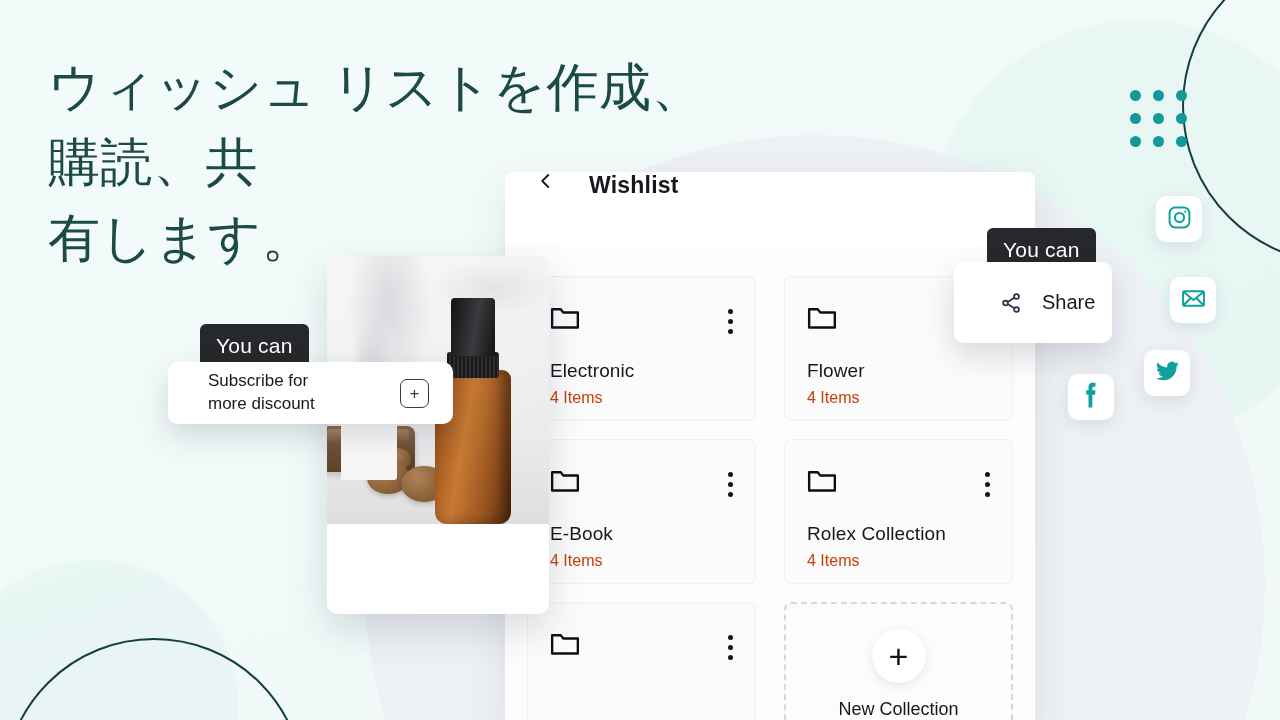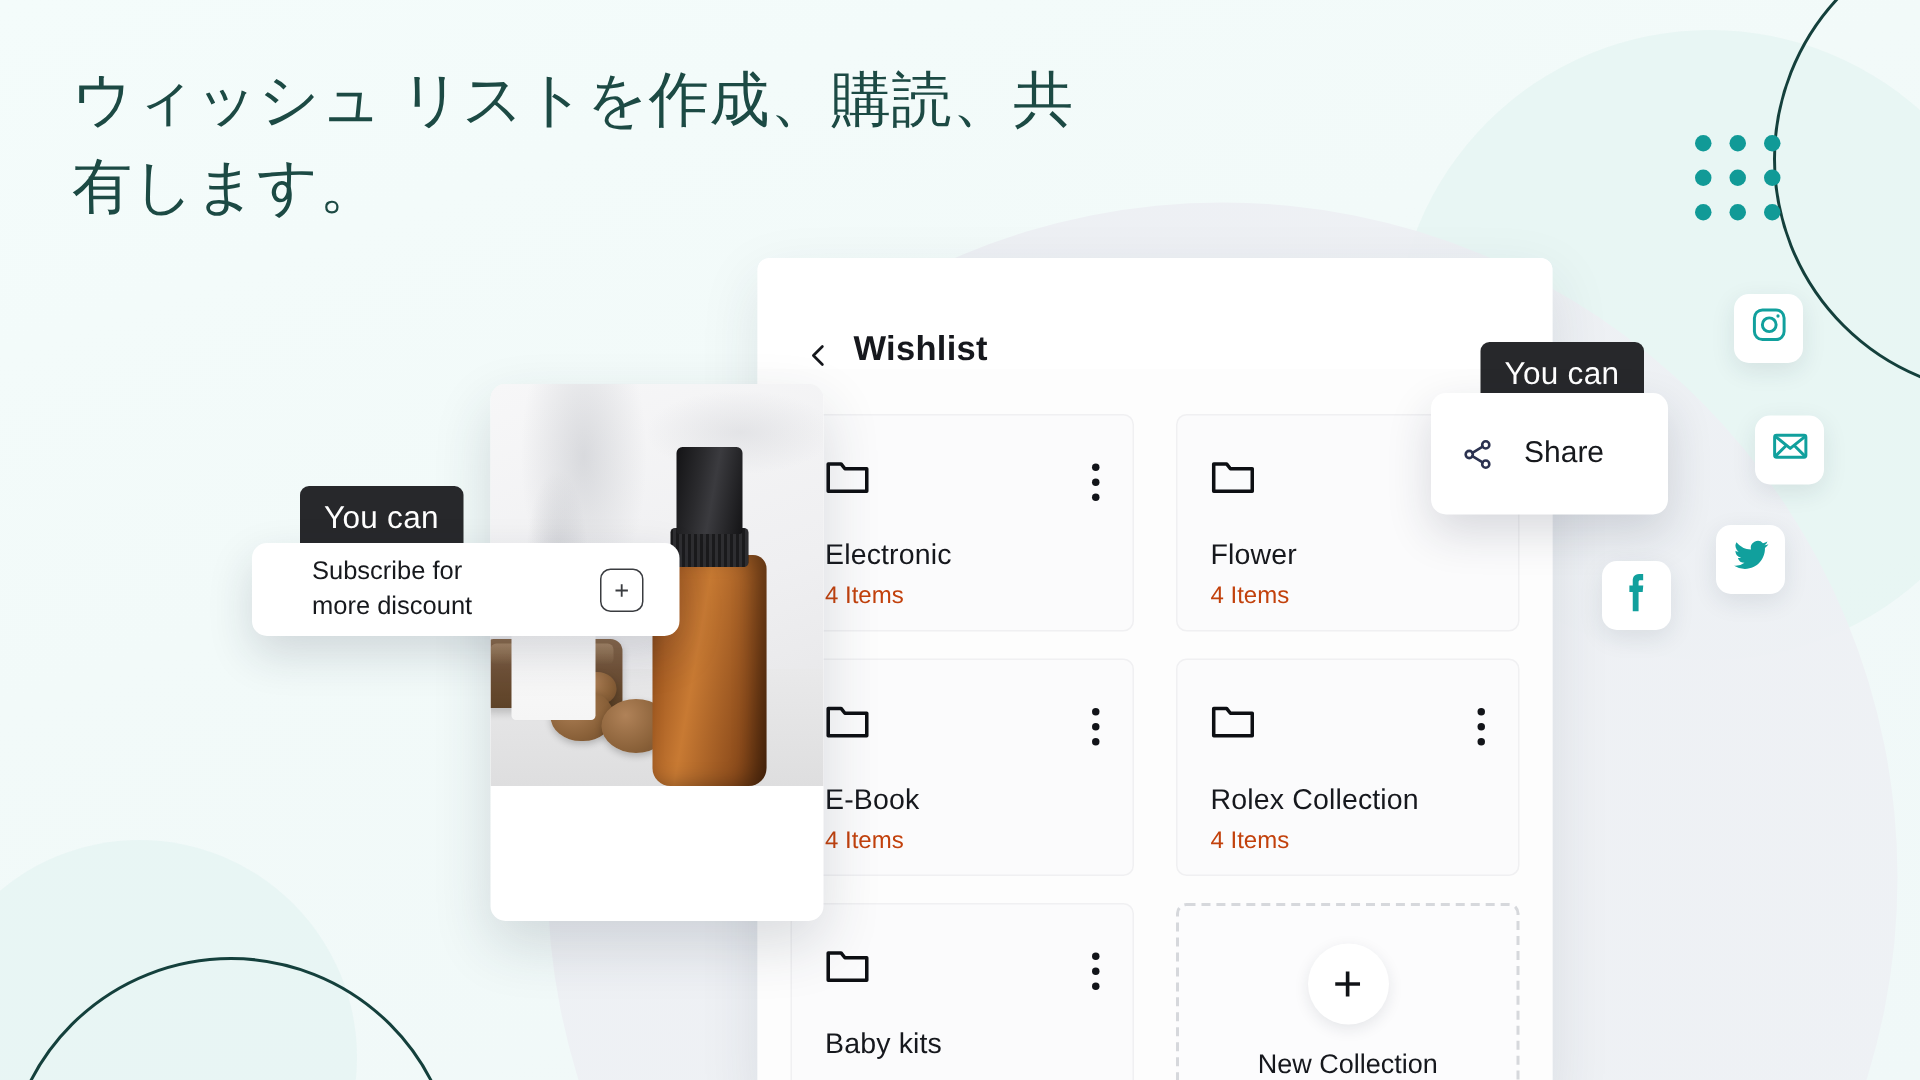--- a/index.html
+++ b/index.html
@@ -84,23 +84,23 @@
     width: 11px;
     height: 11px;
     border-radius: 50%;
     background: #119a97;
   }
 
   
   .headline {
     position: absolute;
     left: 48px;
-    top: 38px;
+    top: 50px;
     width: 680px;
-    font-size: 40px;
+    font-size: 52px;
     line-height: 1.45;
     letter-spacing: .5px;
     color: #1c4a44;
     font-weight: 400;
     white-space: pre-wrap;
   }
 
   
   .panel {
     position: absolute;
@@ -109,22 +109,22 @@
     width: 530px;
     height: 560px;
     background: #ffffff;
     border-radius: 8px 8px 0 0;
     box-shadow: 0 14px 40px rgba(40, 50, 70, .10);
     overflow: hidden;
   }
   .panel-header {
     height: 74px;
     display: flex;
-    align-items: flex-end;
-    gap: 14px;
+    align-items: flex-start;
+    gap: 34px;
     padding: 0 0 0 32px;
     background: #fff;
   }
   .back-chevron {
     width: 18px;
     height: 18px;
     flex: none;
     color: #16181d;
   }
   .panel-title {
@@ -386,21 +386,21 @@
     flex: none;
   }
   .tip-share {
     left: 954px;
     top: 262px;
     width: 158px;
     height: 81px;
     display: flex;
     align-items: center;
     gap: 20px;
-    padding-left: 20px;
+    padding-left: 46px;
     box-sizing: border-box;
   }
   .share-icon { width: 22px; height: 22px; color: #2b3250; flex: none; }
   .tip-share .txt { font-size: 20px; color: #17191d; font-weight: 500; }
 
   
   .social {
     position: absolute;
     width: 46px; height: 46px;
     border-radius: 10px;
@@ -529,21 +529,20 @@
               <svg viewBox="0 0 28 24" fill="none" stroke="currentColor" stroke-width="2.2" stroke-linejoin="round">
                   <path d="M2 21V4h8l2.4 3H26v14z"></path>
                 </svg>
             </span>
             <span class="kebab">
                 <i></i>
                 <i></i>
                 <i></i>
               </span>
           </div>
-          <div class="folder-name">Baby kits</div>
           <div class="folder-count"></div>
         </div>
 
         <div class="new-card">
           <span class="plus-circle">+</span>
           <span class="new-card-label">New Collection</span>
         </div>
 
       </div>
     </div>

